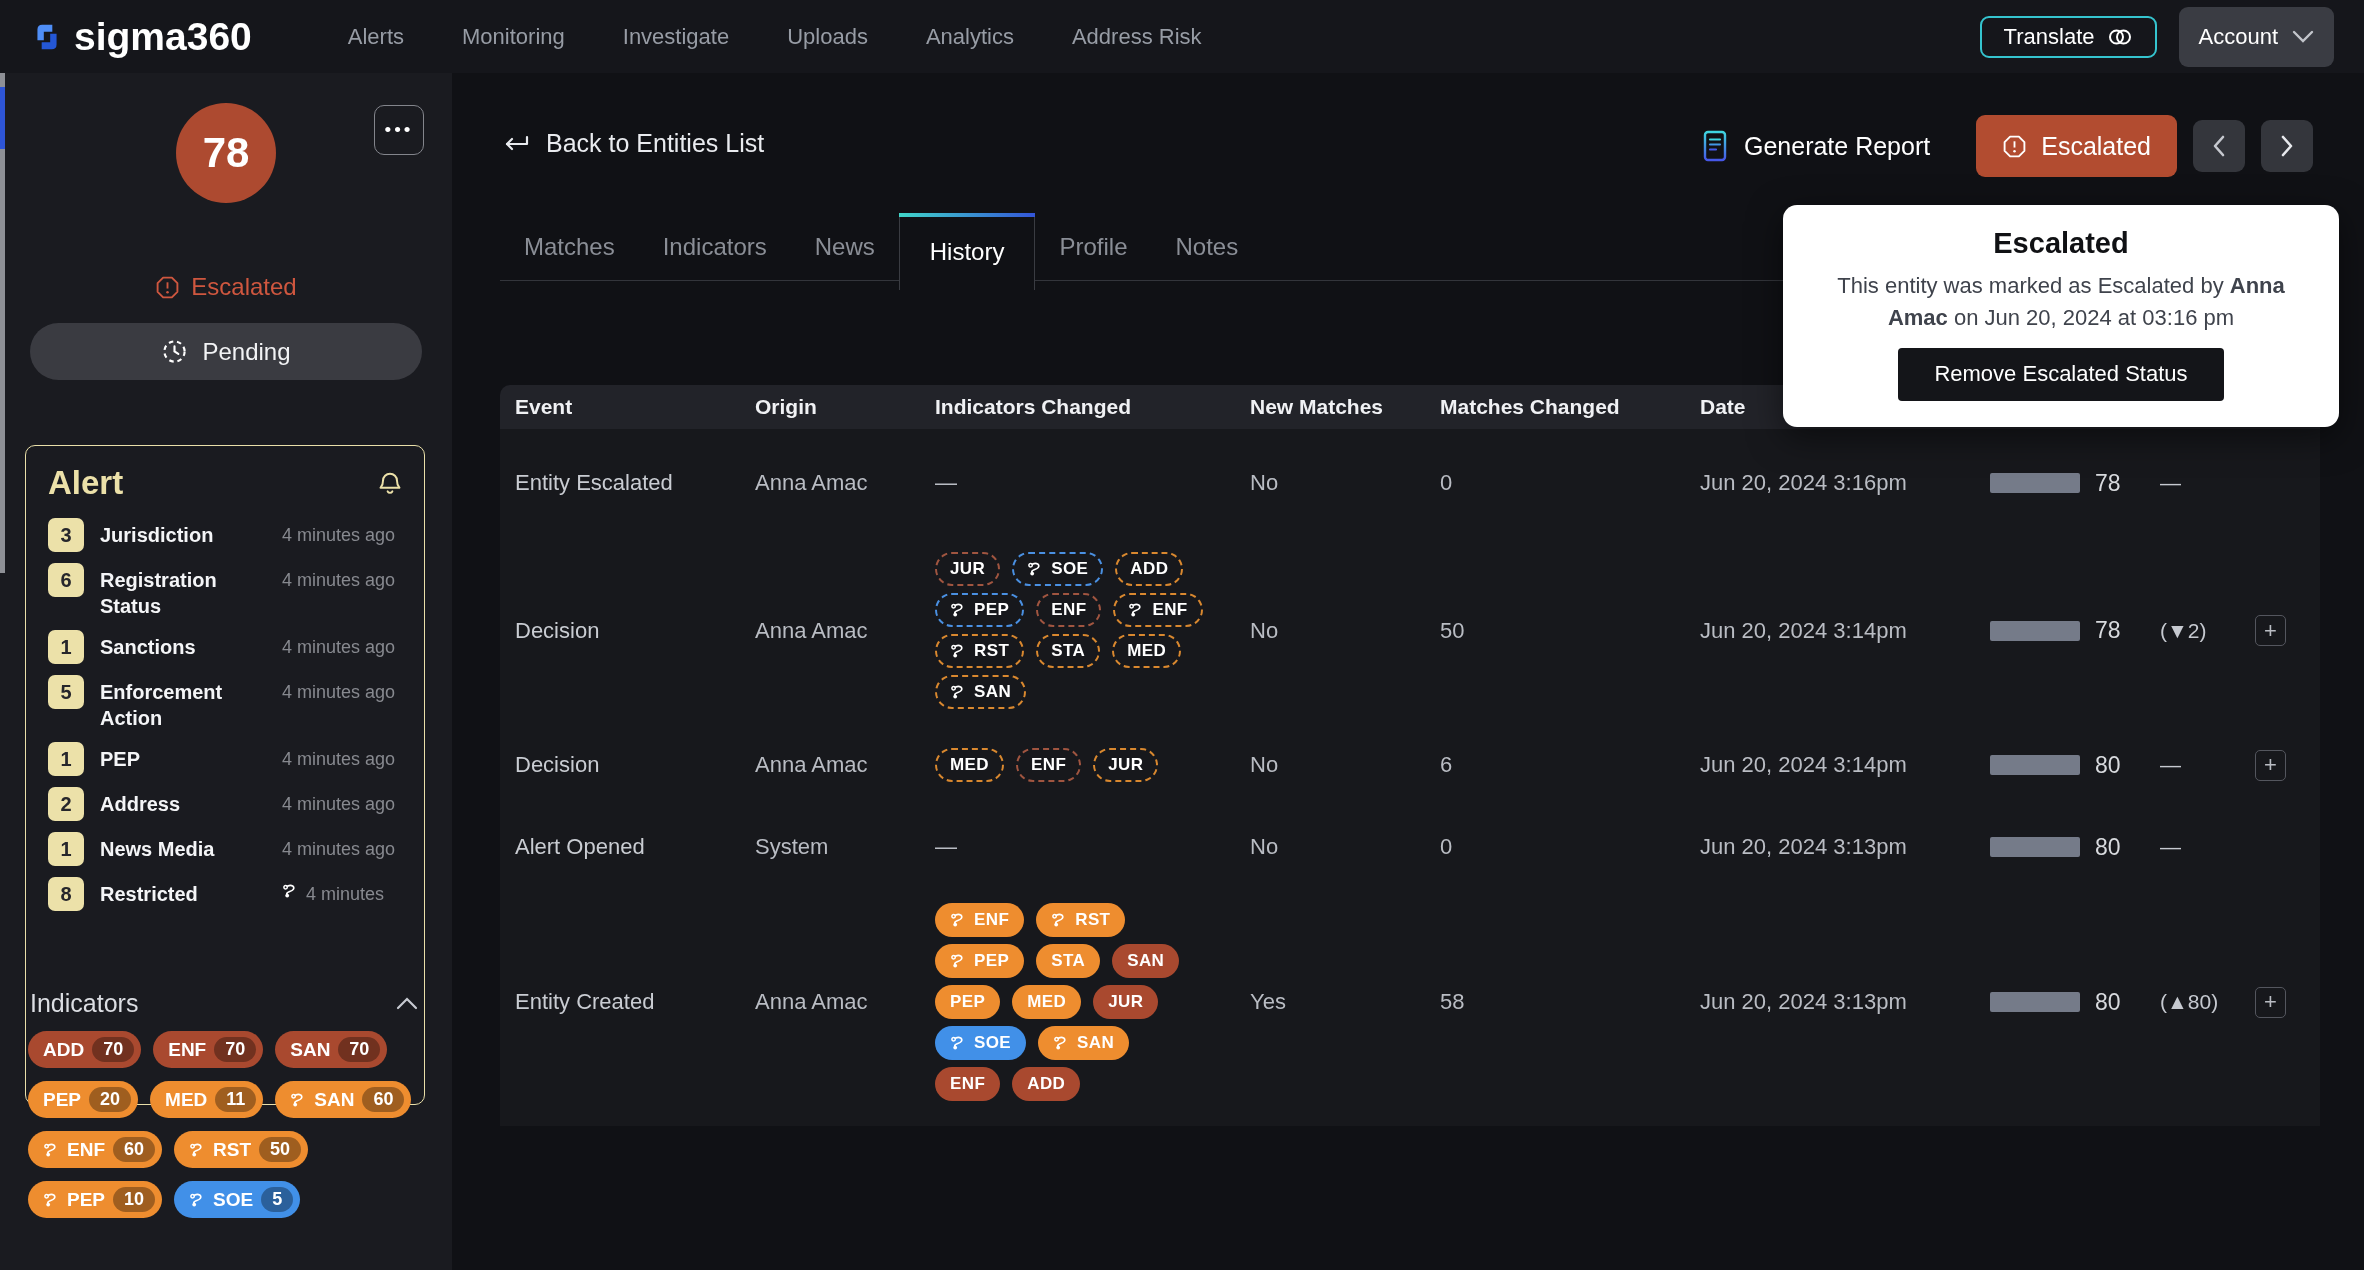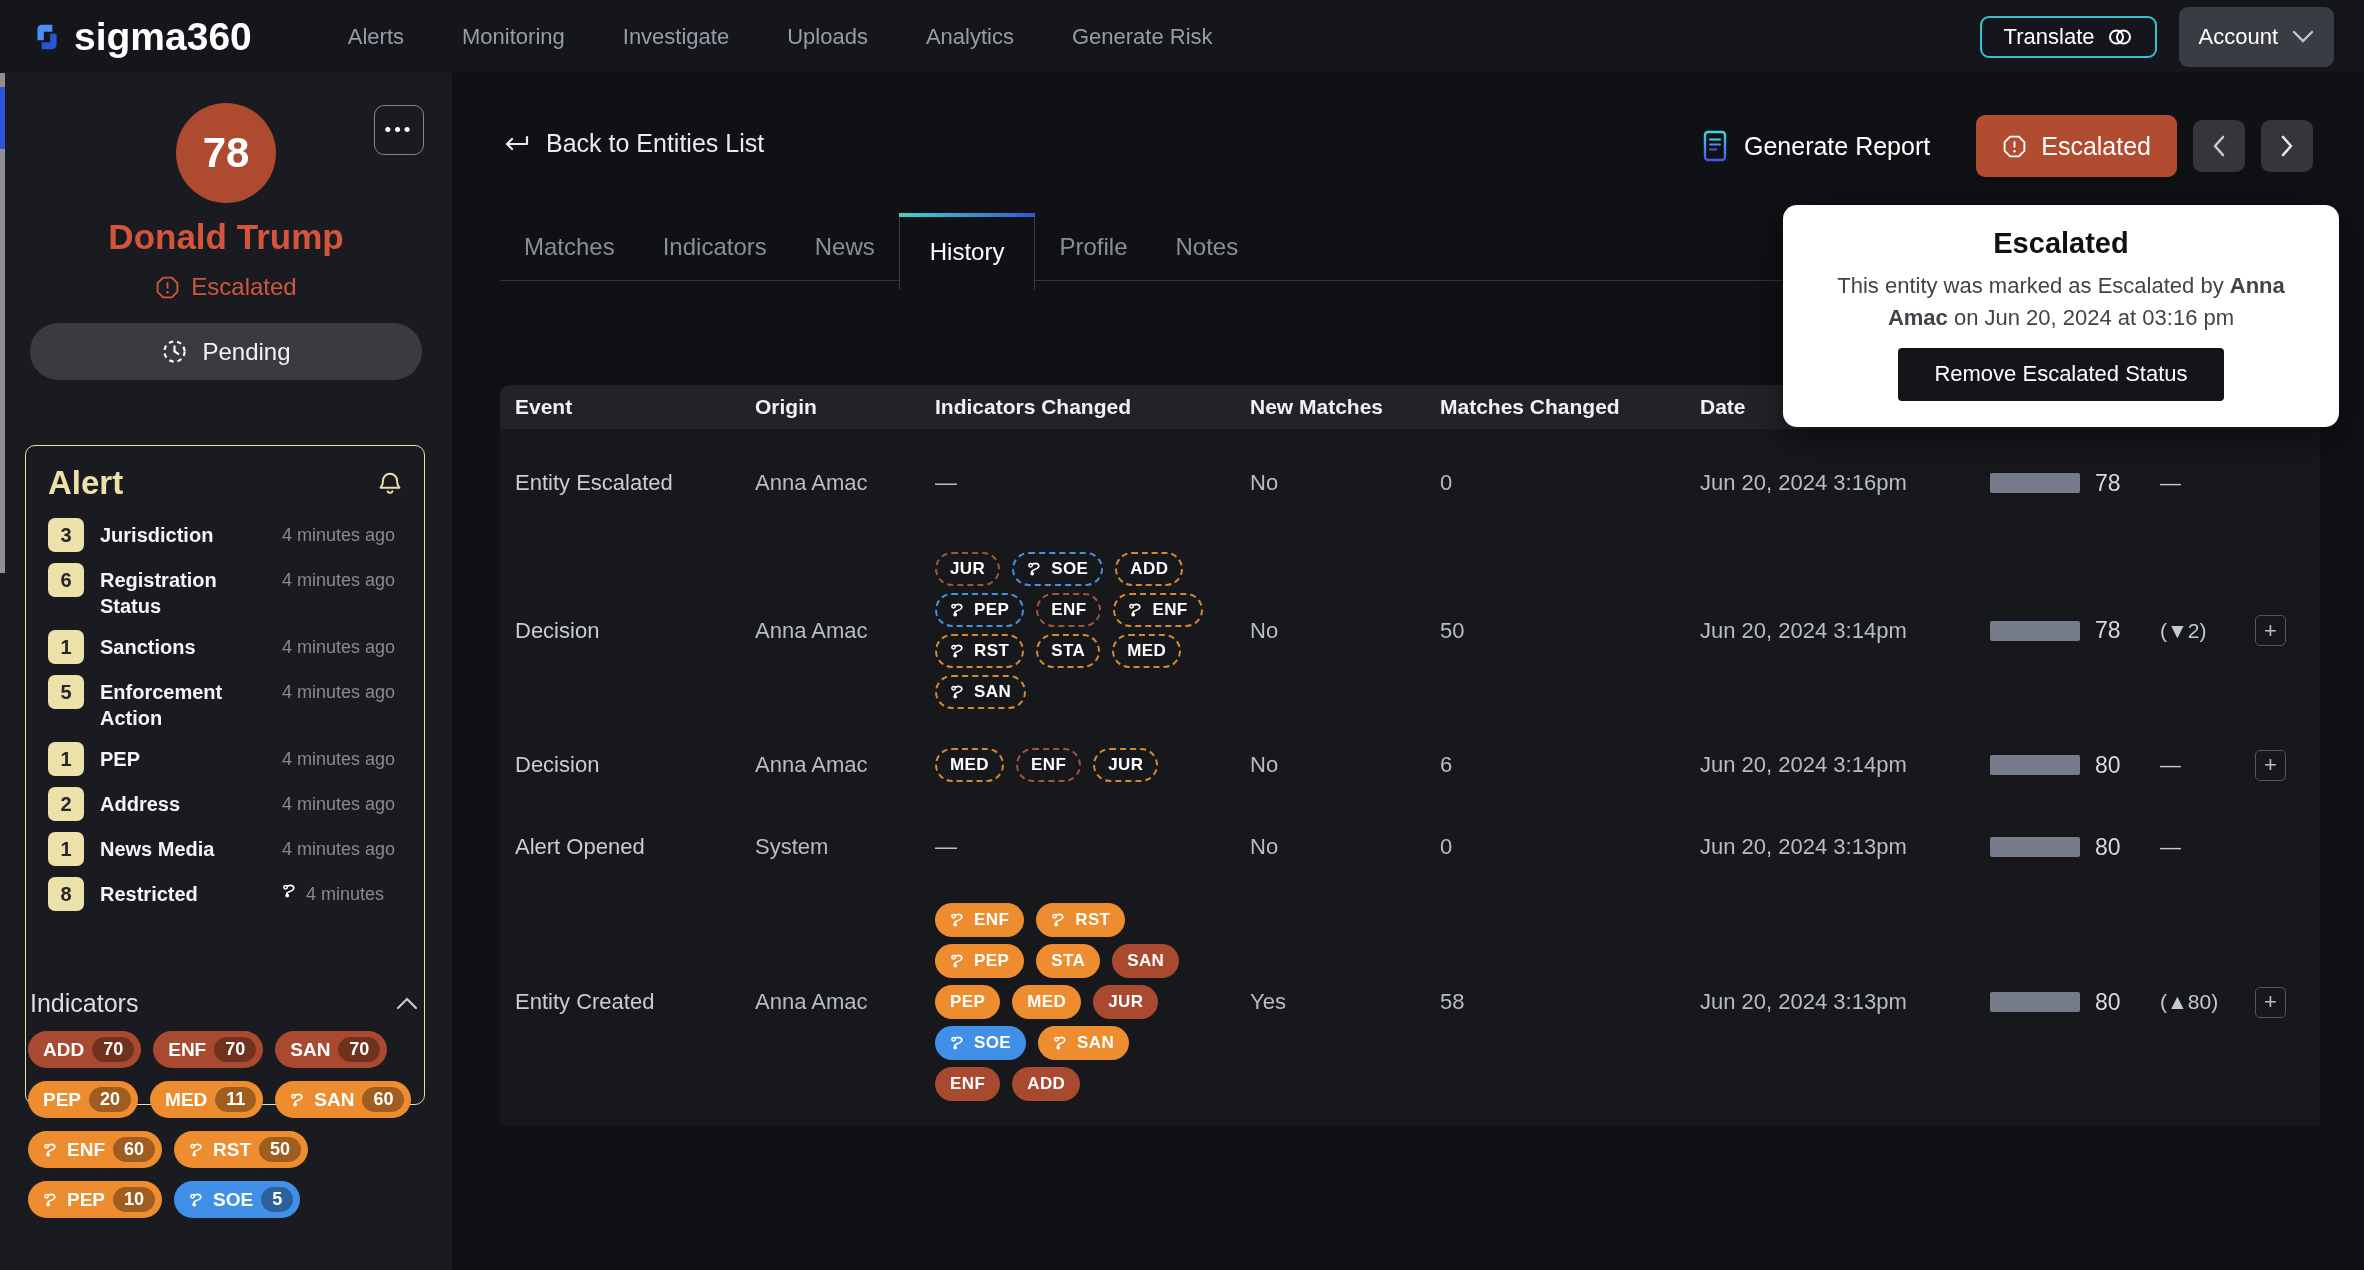--- a/index.html
+++ b/index.html
@@ -127,21 +127,21 @@
       </svg>
     </span>
     <span>sigma360</span>
   </div>
   <div class="nav-links">
       <a class="nav-link">Alerts</a>
       <a class="nav-link">Monitoring</a>
       <a class="nav-link">Investigate</a>
       <a class="nav-link">Uploads</a>
       <a class="nav-link">Analytics</a>
-      <a class="nav-link">Generate Risk</a>
+      <a class="nav-link">Address Risk</a>
     </div>
   <div class="nav-right">
     <button class="translate-btn">
       <span>Translate</span>
       <span class="icon">
         <svg width="26" height="20" viewBox="0 0 26 20" fill="none" stroke="#fff" stroke-width="2">
           <circle cx="9.5" cy="10" r="6.5"></circle>
             <circle cx="16.5" cy="10" r="6.5"></circle>
         </svg>
       </span>
@@ -158,21 +158,20 @@
 </nav>
 
 <aside id="sidebar">
   <div class="scroll-track">
     <div class="scroll-thumb"></div>
   </div>
   <button class="kebab-btn">•••</button>
   <div class="avatar">
     <span>78</span>
   </div>
-  <div class="entity-name">Donald Trump</div>
   <div class="entity-status">
     <span class="icon">
       <svg width="25" height="25" viewBox="0 0 24 24" fill="none" stroke="currentColor" stroke-width="1.8">
         <polygon points="7.8,2.5 16.2,2.5 21.5,7.8 21.5,16.2 16.2,21.5 7.8,21.5 2.5,16.2 2.5,7.8" stroke-linejoin="round"></polygon>
         <line x1="12" y1="7" x2="12" y2="13"></line>
           <circle cx="12" cy="16.5" r="1.2" fill="currentColor" stroke="none"></circle>
       </svg>
     </span>
     <span>Escalated</span>
   </div>

